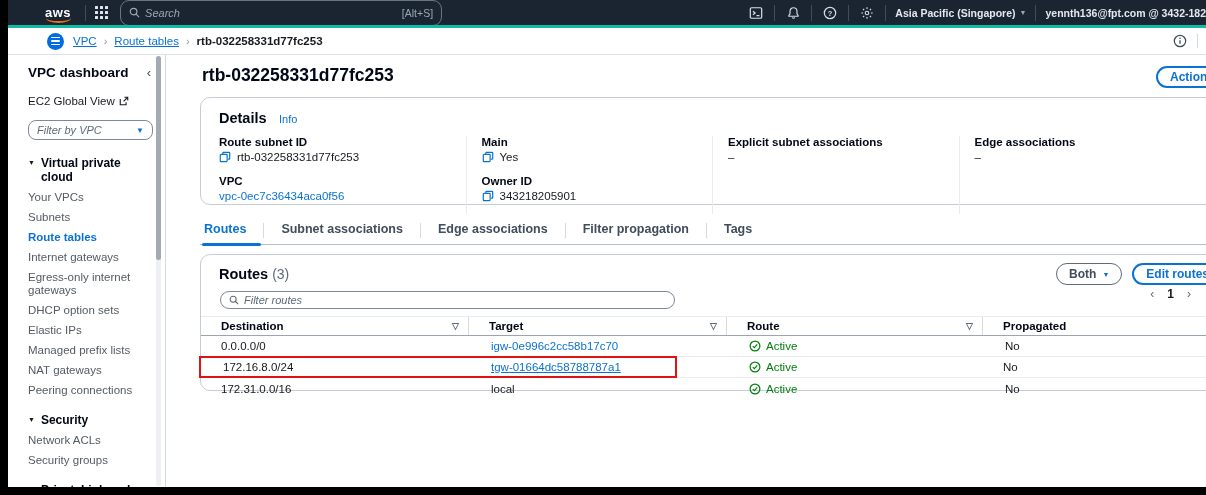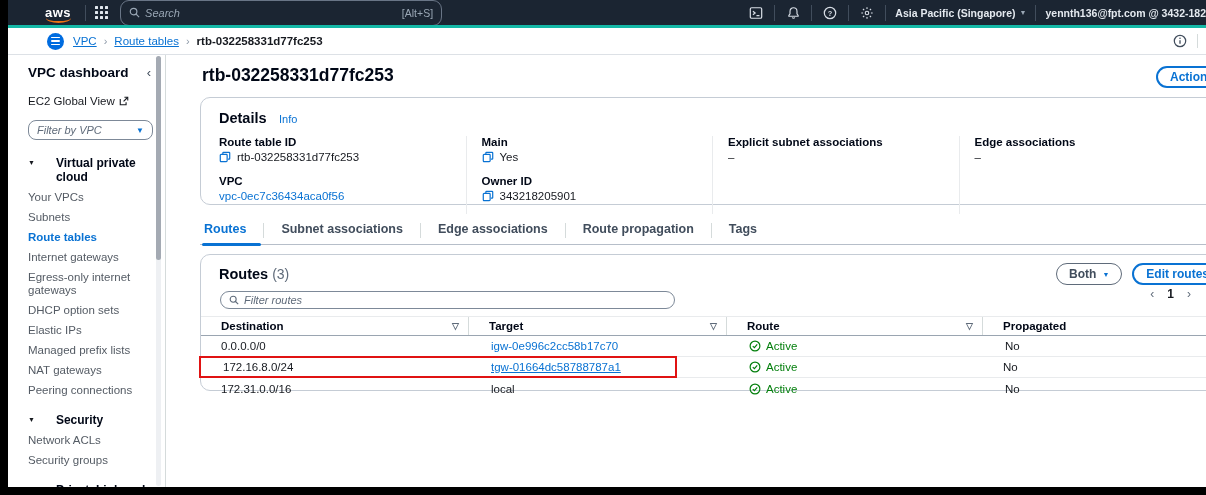--- a/index.html
+++ b/index.html
@@ -55,21 +55,21 @@
   .sb-inner { padding:10px 14px 0 20px; }
   .sb-title-row { display:flex; align-items:center; justify-content:space-between; }
   .sb-title { font-size:13.5px; font-weight:bold; color:#000716; }
   .sb-collapse { color:#414d5c; font-size:13px; cursor:pointer; line-height:10px; }
   .sb-global { margin-top:15px; font-size:11.5px; color:#16191f; display:flex;
     align-items:center; gap:4px; cursor:pointer; }
   .sb-filter { margin-top:13px; width:125px; height:20px; border:1px solid #7d8998;
     border-radius:8px; display:flex; align-items:center; padding:0 8px; cursor:pointer; }
   .sb-filter .ph { flex:1; font-size:11px; font-style:italic; color:#5f6b7a; }
   .sb-filter .caret { color:#0972d3; font-size:8px; }
-  .sb-section { margin-top:16px; display:flex; gap:21px; cursor:pointer; }
+  .sb-section { margin-top:16px; display:flex; gap:6px; cursor:pointer; }
   .sb-section .caret { font-size:7px; color:#16191f; margin-top:3px; }
   .sb-section .lbl { font-size:12px; font-weight:bold; color:#000716; line-height:14px; }
   .sb-item { display:block; font-size:11.5px; color:#545b64; margin-top:7px;
     line-height:13px; cursor:pointer; text-decoration:none; }
   .sb-item.active { color:#0972d3; font-weight:bold; }
 
   
   .main { position:absolute; left:159px; top:55px; width:1039px; height:432px;
     background:#fff; overflow:hidden; }
   .page-head { position:absolute; left:35px; top:10px; right:0; height:26px; }
@@ -296,21 +296,21 @@
     </div>
 
     <div class="card details-card">
       <div>
         <span class="card-heading">Details</span>
         <span class="info-link">Info</span>
       </div>
       <div class="fields">
         <div class="fcol">
           <div class="field">
-            <div class="flabel">Route table ID</div>
+            <div class="flabel">Route subnet ID</div>
             <div class="fvalue">
               <span class="copy-btn">
                 <svg width="12" height="12" viewBox="0 0 14 14">
                   <rect x="1.5" y="4" width="8" height="8.5" rx="1" fill="none" stroke="#0972d3" stroke-width="1.4"></rect>
                   <path d="M4.5 4V2.2A0.7 0.7 0 0 1 5.2 1.5h6.6a0.7 0.7 0 0 1 0.7 0.7v6.6a0.7 0.7 0 0 1-0.7 0.7H10.5" fill="none" stroke="#0972d3" stroke-width="1.4"></path>
                 </svg>
               </span>
               <span>rtb-032258331d77fc253</span>
             </div>
           </div>
@@ -366,21 +366,21 @@
       </div>
     </div>
 
     <div class="tabs">
       <div class="tab active">Routes</div>
       <div class="tab-div"></div>
       <div class="tab">Subnet associations</div>
       <div class="tab-div"></div>
       <div class="tab">Edge associations</div>
       <div class="tab-div"></div>
-      <div class="tab">Route propagation</div>
+      <div class="tab">Filter propagation</div>
       <div class="tab-div"></div>
       <div class="tab">Tags</div>
     </div>
 
     <div class="card routes-card">
       <div class="rc-head">
         <span class="rc-title">Routes</span>
         <span class="rc-count">(3)</span>
         <div class="rc-actions">
           <button class="btn btn-neutral">

